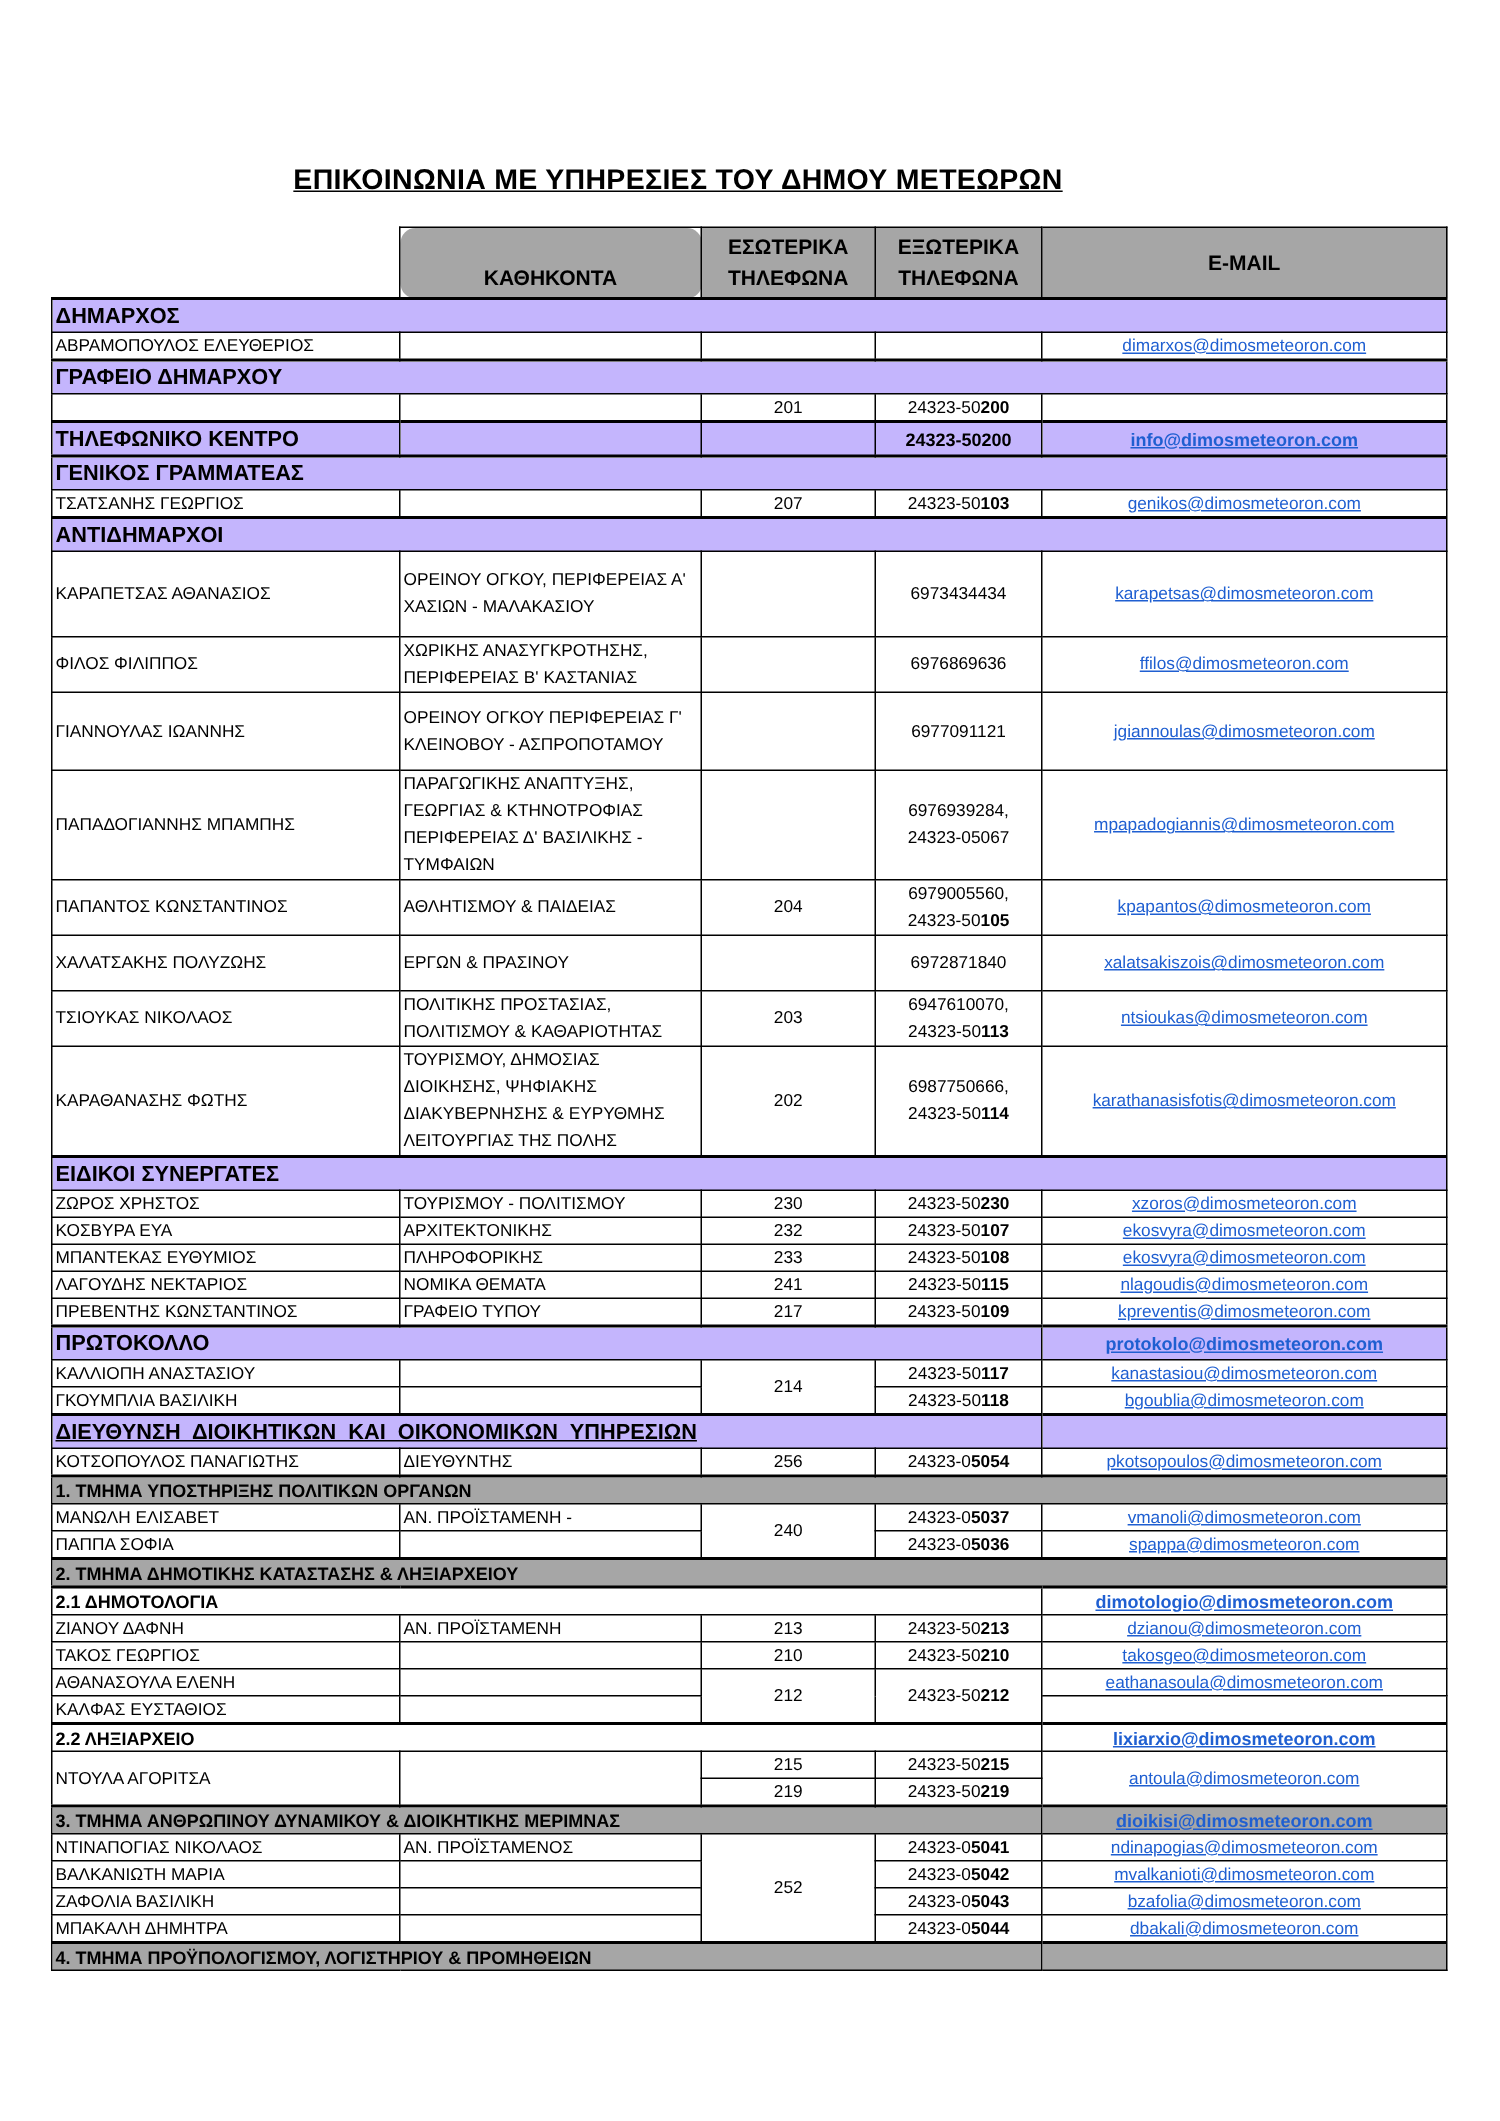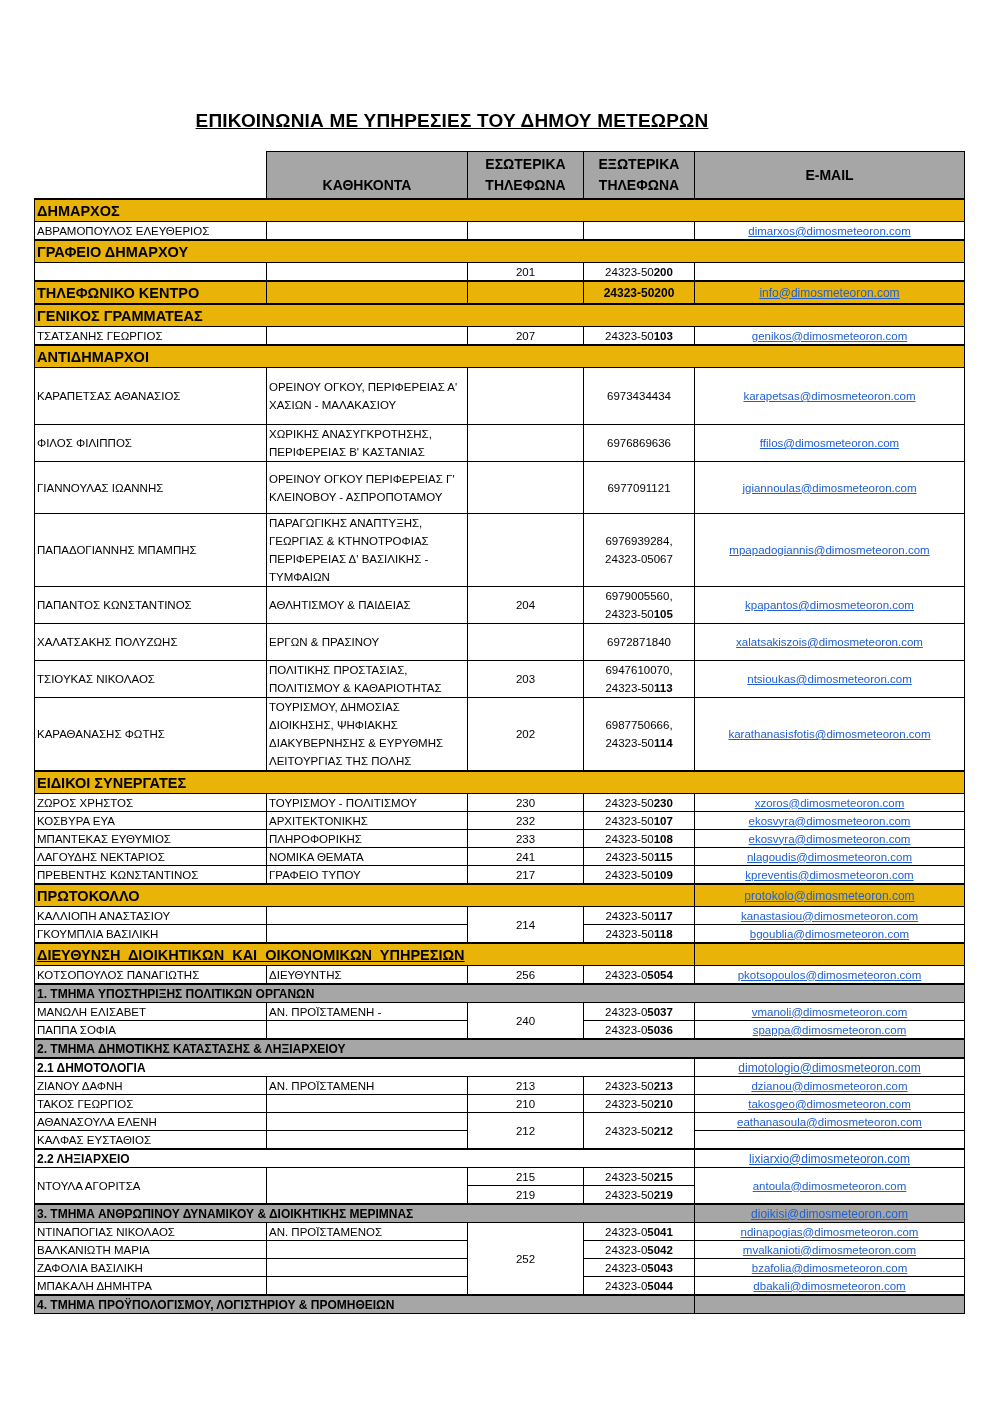--- a/index.html
+++ b/index.html
@@ -7,28 +7,28 @@
   .title { position:absolute; top:110px; left:0; width:904px; text-align:center; font-size:19px; font-weight:bold; text-decoration:underline; letter-spacing:0.2px; }
   table.dir { position:absolute; top:151px; left:34px; width:930px; border-collapse:collapse; table-layout:fixed; font-size:11.5px; }
   table.dir col.c1 { width:232px; }
   table.dir col.c2 { width:201px; }
   table.dir col.c3 { width:116px; }
   table.dir col.c4 { width:111px; }
   table.dir col.c5 { width:270px; }
   table.dir td { border:1px solid #000; padding:0 2px; height:17px; vertical-align:middle; overflow:hidden; }
   td.blank-corner { border:none !important; background:#fff; }
   th.hdr { background:#a6a6a6; border:1px solid #000; font-weight:bold; font-size:14px; line-height:21px; padding:2px 2px; }
-  th.hdr.bottom { vertical-align:bottom; }
-  tr.sec td { background:#eab308; font-weight:bold; font-size:14.5px; height:21px; border-top:2px solid #000; }
+  th.hdr.bottom { vertical-align:bottom;border-radius:10px; }
+  tr.sec td { background:#c4b5fd; font-weight:bold; font-size:14.5px; height:21px; border-top:2px solid #000; }
   tr.sec-sm td { background:#a6a6a6; font-weight:bold; font-size:12px; height:17px; border-top:2px solid #000;margin-top:25px; }
   tr.sub td { background:#fff; font-weight:bold; font-size:12px; height:17px; border-top:2px solid #000; }
   td.center { text-align:center; }
   td.multi { line-height:18px; padding-top:1px; padding-bottom:1px; }
   a.mail { color:#1f5fd1; text-decoration:underline; }
-  a.mail.bold { font-weight:normal; }
+  a.mail.bold { font-weight:bold; }
   b.tail { font-weight:bold; }
   .u-word { text-decoration:underline; }
 </style>
 </head>
 <body>
 
 <div class="title">ΕΠΙΚΟΙΝΩΝΙΑ ΜΕ ΥΠΗΡΕΣΙΕΣ ΤΟΥ ΔΗΜΟΥ ΜΕΤΕΩΡΩΝ</div>
 
 <table class="dir">
   <colgroup>

